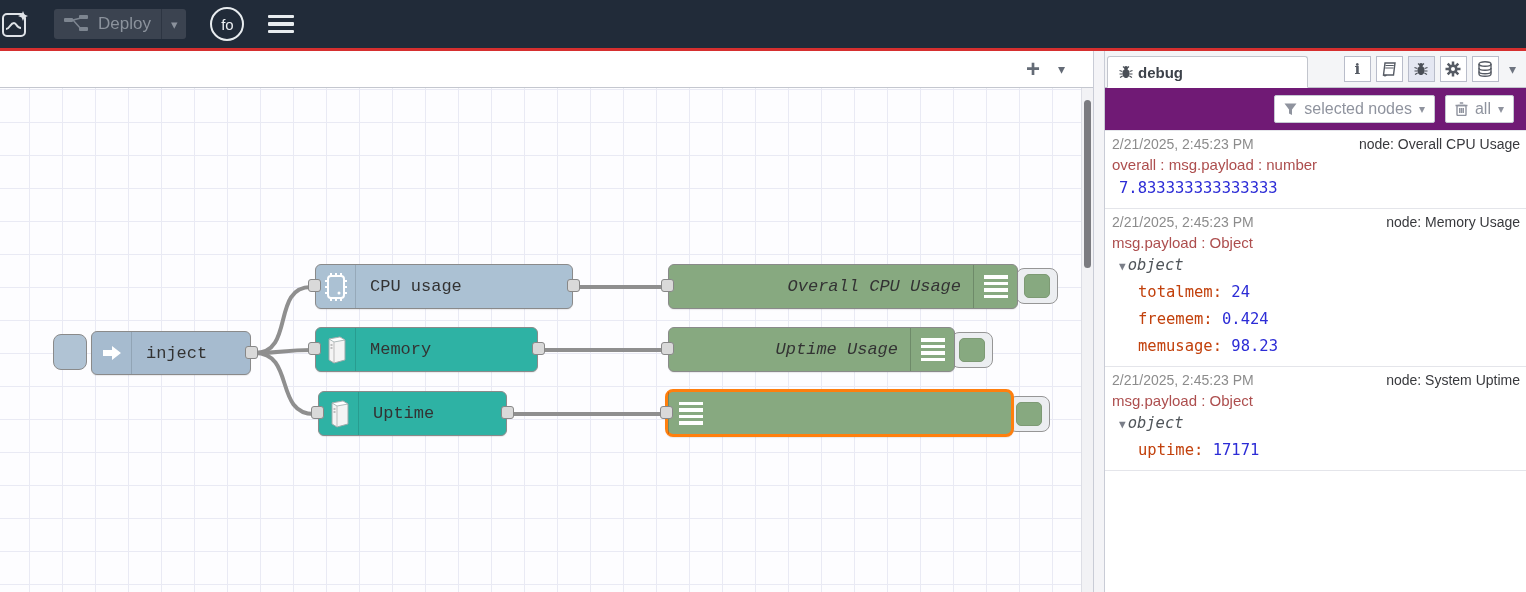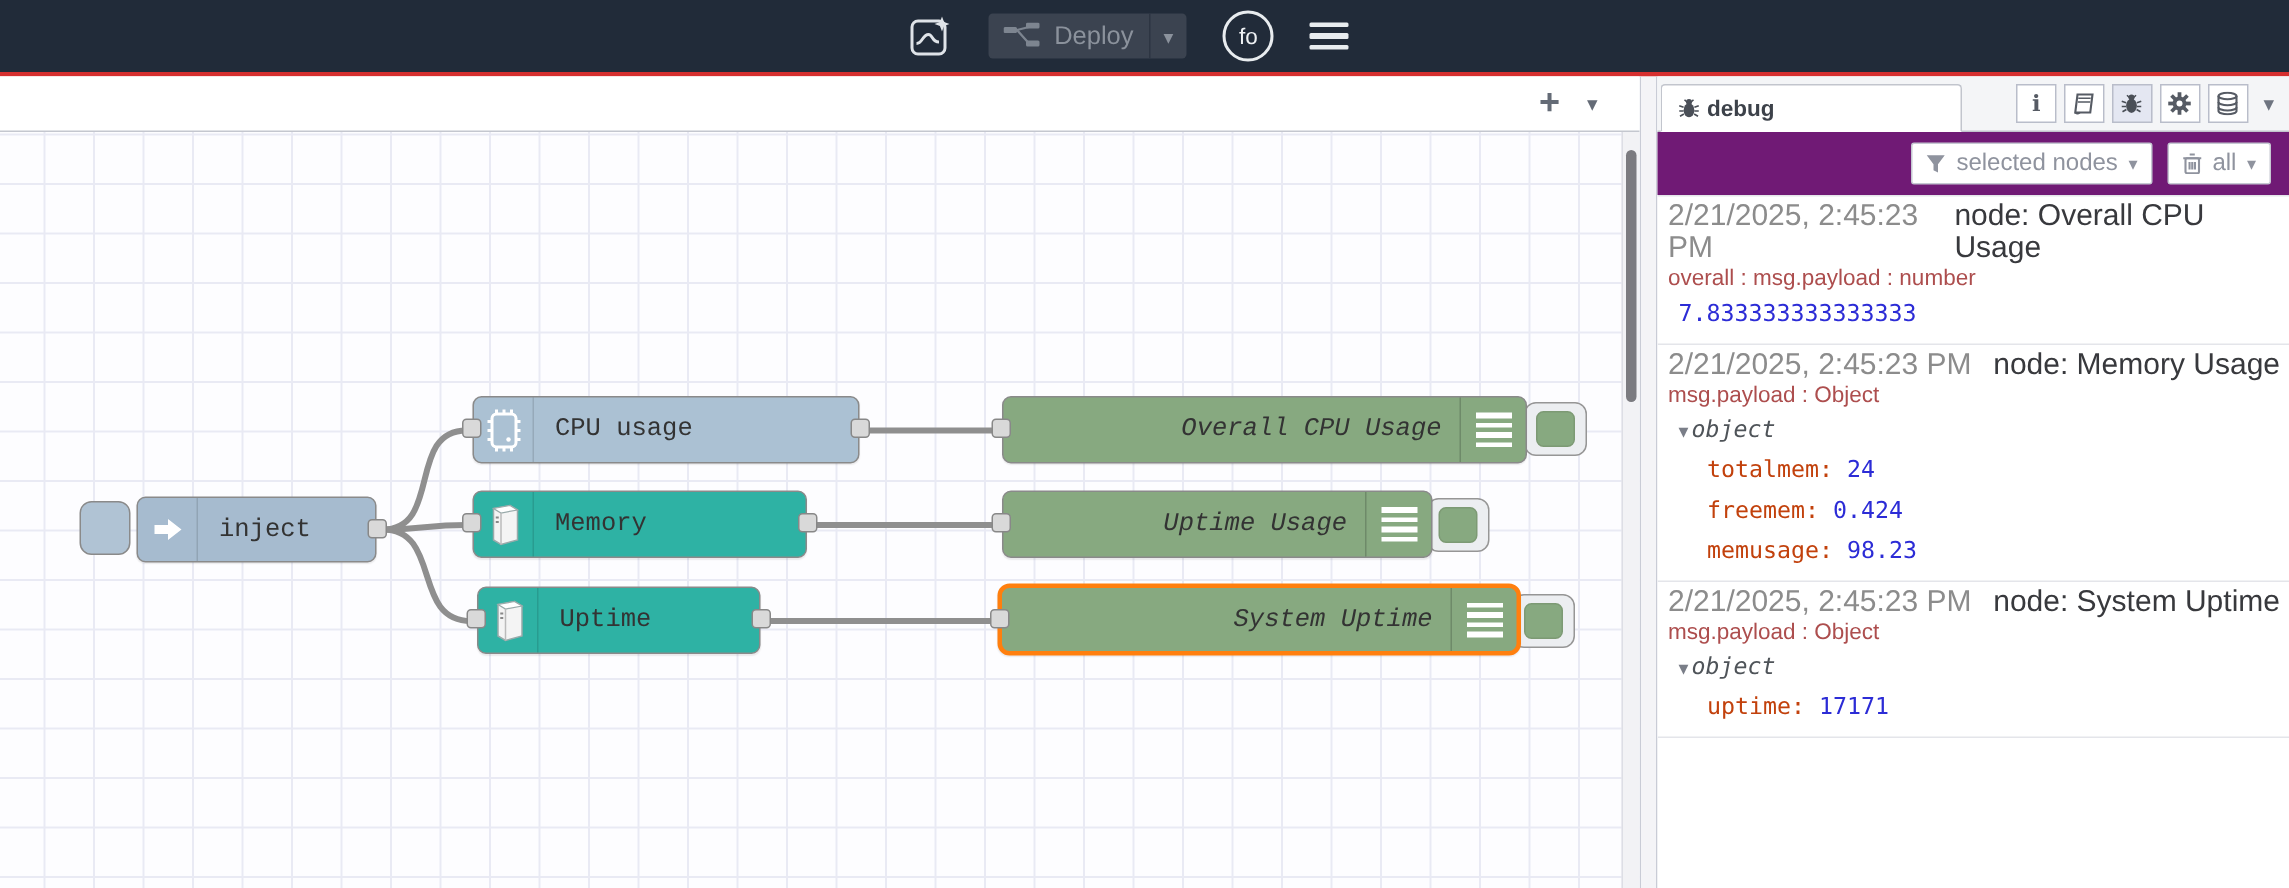--- a/index.html
+++ b/index.html
@@ -1,19 +1,19 @@
 <!DOCTYPE html>
 <html><head>
 <meta charset="utf-8">
 <style>
   * { margin:0; padding:0; box-sizing:border-box; }
   html,body { width:1526px; height:592px; overflow:hidden; font-family:"Liberation Sans", sans-serif; background:#fff; }
 
   
-  .header { height:48px; background:#212b39; display:flex; align-items:center; justify-content:center; padding-right:22px; gap:24px; }
+  .header { height:48px; background:#212b39; display:flex; align-items:center; justify-content:flex-start; padding-right:22px; gap:24px; }
   .red-line { height:3px; background:#d62f2f; }
   .hdr-icon-btn { display:flex; align-items:center; justify-content:center; cursor:pointer; }
   .deploy-btn { display:flex; align-items:center; height:30px; background:#3b4350; border-radius:3px; padding:0 0 0 10px; color:#8b929c; font-size:17px; }
   .deploy-btn .lbl { margin:0 10px 0 8px; }
   .deploy-caret { border-left:1px solid #2d3542; padding:0 9px; height:30px; display:flex; align-items:center; color:#8b929c; font-size:13px; }
   .avatar { width:34px; height:34px; border:2px solid #e8ecef; border-radius:50%; color:#eef1f4; font-size:15px; display:flex; align-items:center; justify-content:center; }
   .burger { display:flex; flex-direction:column; gap:4px; }
   .burger div { width:26px; height:3.5px; background:#e8ecef; border-radius:1px; }
 
   
@@ -58,21 +58,21 @@
   .sb-iconbtn.active { background:#e4e7f2; }
   .sb-caret { color:#6e7480; font-size:14px; margin-left:5px; cursor:pointer; }
 
   .dbg-toolbar { height:42px; display:flex; align-items:center; justify-content:flex-end; gap:10px; padding:0 12px; background:#701a75; }
   .pill-btn { height:28px; border:1px solid #c5c8d2; border-radius:2px; background:#fff; display:flex; align-items:center; gap:7px; padding:0 9px; color:#8f939e; font-size:16px; cursor:pointer; }
   .pill-btn .caret { font-size:12px; }
 
   .msg-list { flex:1; overflow:hidden; }
   .msg { border-top:1px solid #e4e5ea; padding:3px 6px 6px 7px; background:#fff; }
   .msg:last-of-type { border-bottom:1px solid #e4e5ea; }
-  .msg-meta { display:flex; justify-content:space-between; font-size:20px; line-height:21px; }
+  .msg-meta { display:flex; justify-content:space-between; font-size:14px; line-height:21px; }
   .msg-meta .ts { color:#8c8c8c; }
   .msg-meta .nd { color:#38393d; }
   .msg-prop { color:#ad4e4e; font-size:15px; line-height:20px; }
   .mono { font-family:"DejaVu Sans Mono", monospace; font-size:15.5px; line-height:27px; }
   .msg-number { color:#2c2cd6; padding-left:7px; }
   .obj-row { color:#4f5459; font-style:italic; padding-left:7px; line-height:25px; }
   .obj-row .tri { font-style:normal; color:#7a7e88; font-size:11px; margin-right:2px; cursor:pointer; }
   .kv { padding-left:26px; }
   .kv .k { color:#c2410c; } .kv .v { color:#2c2cd6; }
 
@@ -207,21 +207,20 @@
             <div></div>
             <div></div>
           </div>
         <div class="port in"></div>
       </div>
 
       <div class="dbg-toggle" style="left:1008px; top:308px;">
           <div class="inner"></div>
         </div>
       <div class="node debug selected" style="left:665px; top:301px; width:349px; height:48px;">
-        <div class="nlabel">System Uptime</div>
         <div class="list-box">
             <div></div>
             <div></div>
             <div></div>
             <div></div>
           </div>
         <div class="port in"></div>
       </div>
     </div>
 

